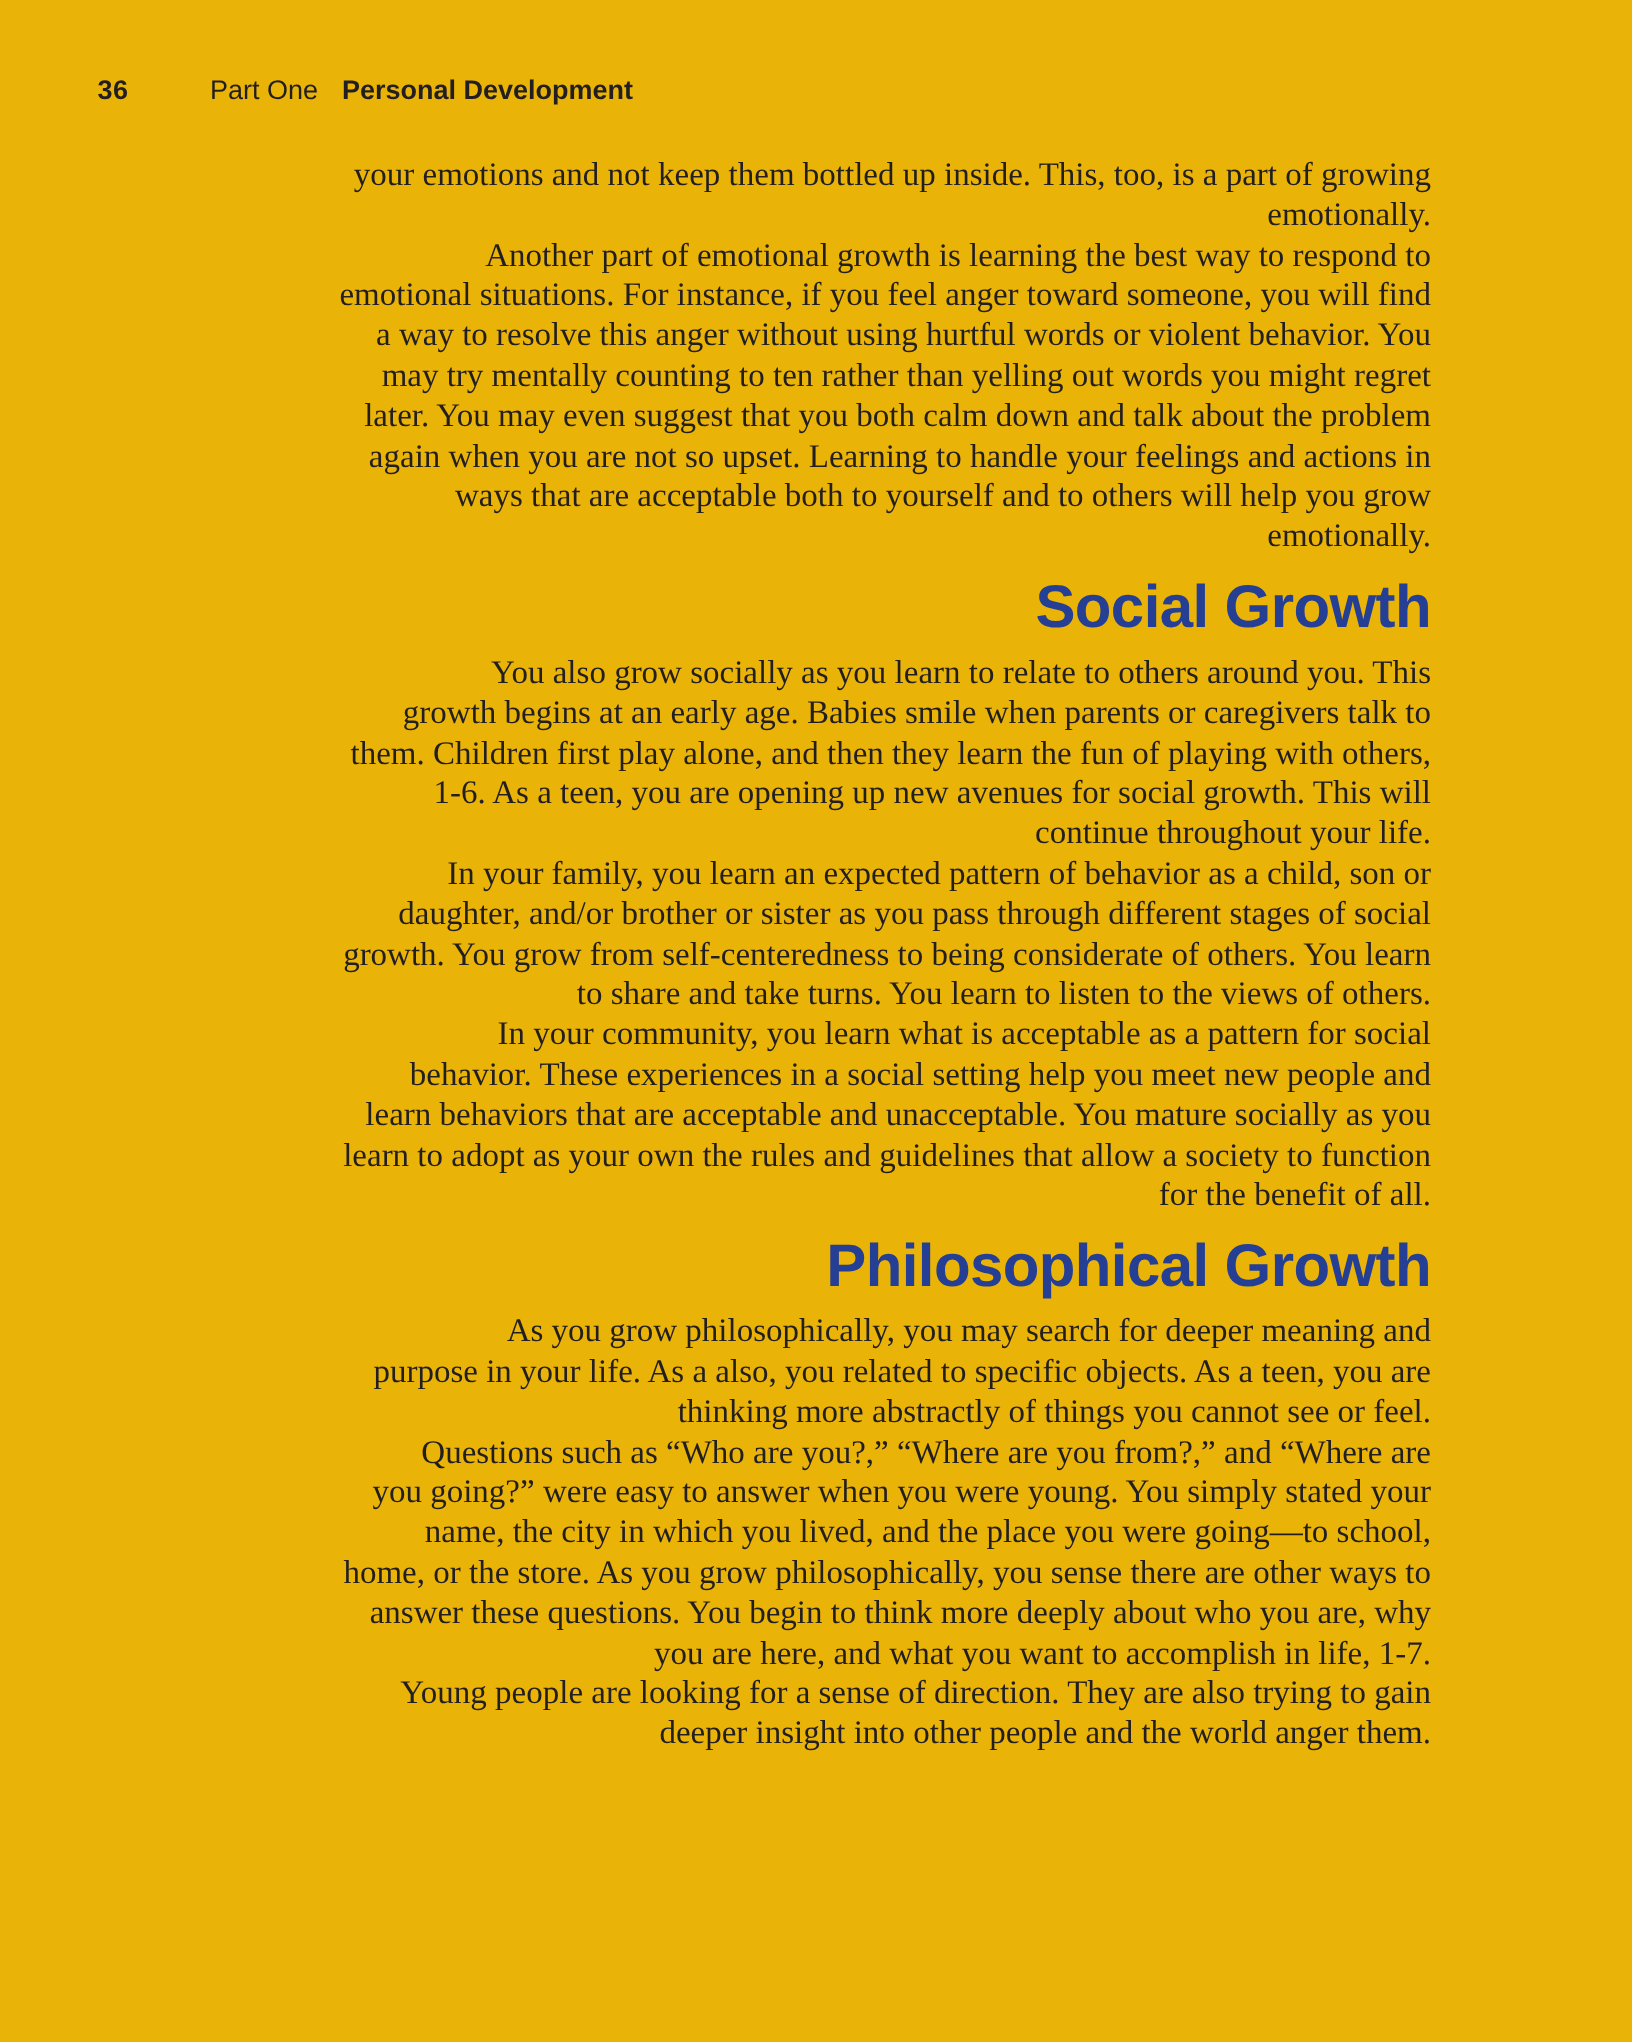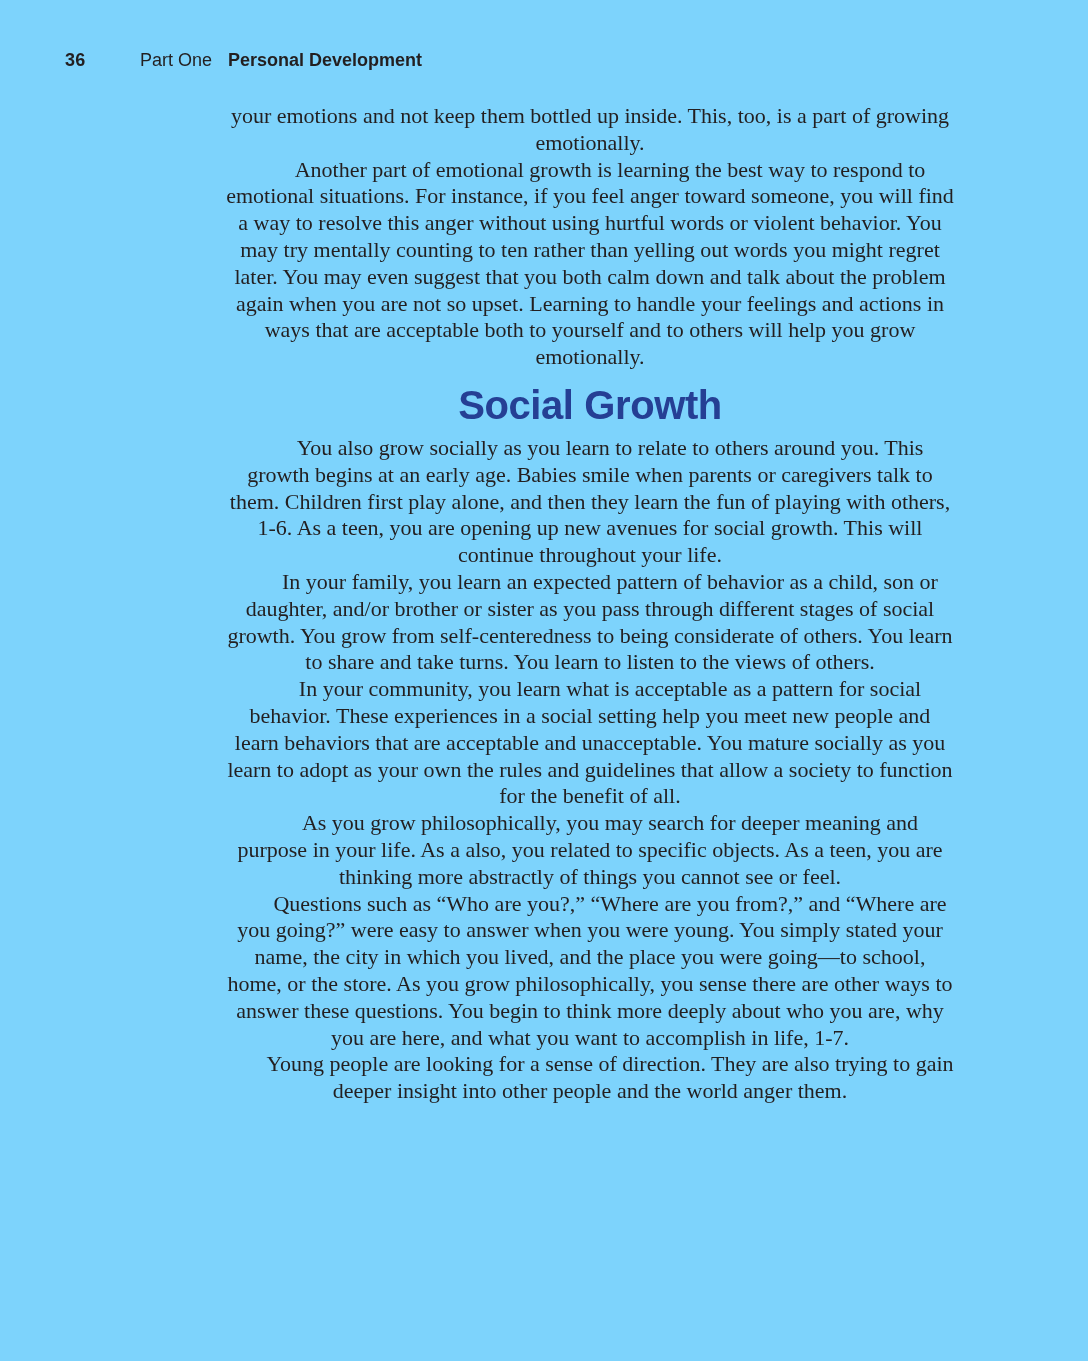--- a/index.html
+++ b/index.html
@@ -4,21 +4,21 @@
 <style>
   html, body {
     margin: 0;
     padding: 0;
     background: #ffffff;
   }
   .page {
     position: relative;
     width: 1088px;
     height: 1361px;
-    background: #7dd3fc;
+    background: #eab308;
     overflow: hidden;
     --heading-blue: #253F94;
     --text-black: #231F20;
   }
   .page-header {
     position: absolute;
     top: 50px;
     left: 0;
     width: 1088px;
     height: 24px;
@@ -46,21 +46,21 @@
   }
   .text-block {
     position: absolute;
     left: 226px;
     top: 103px;
     width: 728px;
     font-family: "Liberation Serif", serif;
     font-size: 22px;
     line-height: 26.8px;
     color: var(--text-black);
-    text-align: center;
+    text-align: right;
   }
   .text-block p {
     margin: 0;
     text-indent: 40px;
   }
   .text-block p.no-indent {
     text-indent: 0;
   }
   .text-block h2 {
     font-family: "Liberation Sans", sans-serif;
@@ -90,20 +90,21 @@
     <p>Another part of emotional growth is learning the best way to respond to emotional situations. For instance, if you feel anger toward someone, you will find a way to resolve this anger without using hurtful words or violent behavior. You may try mentally counting to ten rather than yelling out words you might regret later. You may even suggest that you both calm down and talk about the problem again when you are not so upset. Learning to handle your feelings and actions in ways that are acceptable both to yourself and to others will help you grow emotionally.</p>
 
     <h2>Social Growth</h2>
 
     <p>You also grow socially as you learn to relate to others around you. This growth begins at an early age. Babies smile when parents or caregivers talk to them. Children first play alone, and then they learn the fun of playing with others, 1-6. As a teen, you are opening up new avenues for social growth. This will continue throughout your life.</p>
 
     <p>In your family, you learn an expected pattern of behavior as a child, son or daughter, and/or brother or sister as you pass through different stages of social growth. You grow from self-centeredness to being considerate of others. You learn to share and take turns. You learn to listen to the views of others.</p>
 
     <p>In your community, you learn what is acceptable as a pattern for social behavior. These experiences in a social setting help you meet new people and learn behaviors that are acceptable and unacceptable. You mature socially as you learn to adopt as your own the rules and guidelines that allow a society to function for the benefit of all.</p>
 
+    <h2>Philosophical Growth</h2>
 
     <p>As you grow philosophically, you may search for deeper meaning and purpose in your life. As a also, you related to specific objects. As a teen, you are thinking more abstractly of things you cannot see or feel.</p>
 
     <p>Questions such as “Who are you?,” “Where are you from?,” and “Where are you going?” were easy to answer when you were young. You simply stated your name, the city in which you lived, and the place you were going—to school, home, or the store. As you grow philosophically, you sense there are other ways to answer these questions. You begin to think more deeply about who you are, why you are here, and what you want to accomplish in life, 1-7.</p>
 
     <p>Young people are looking for a sense of direction. They are also trying to gain deeper insight into other people and the world anger them.</p>
 
   </main>
 
 </div>

